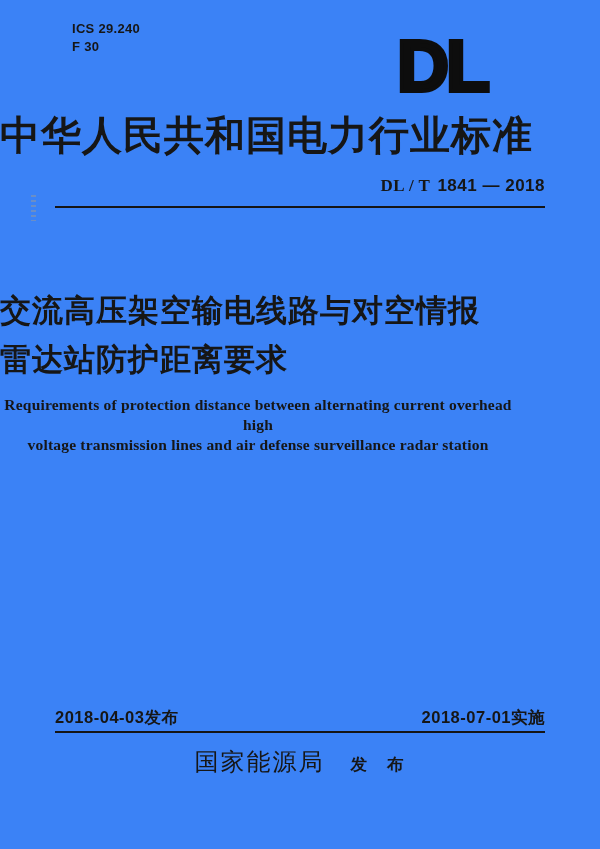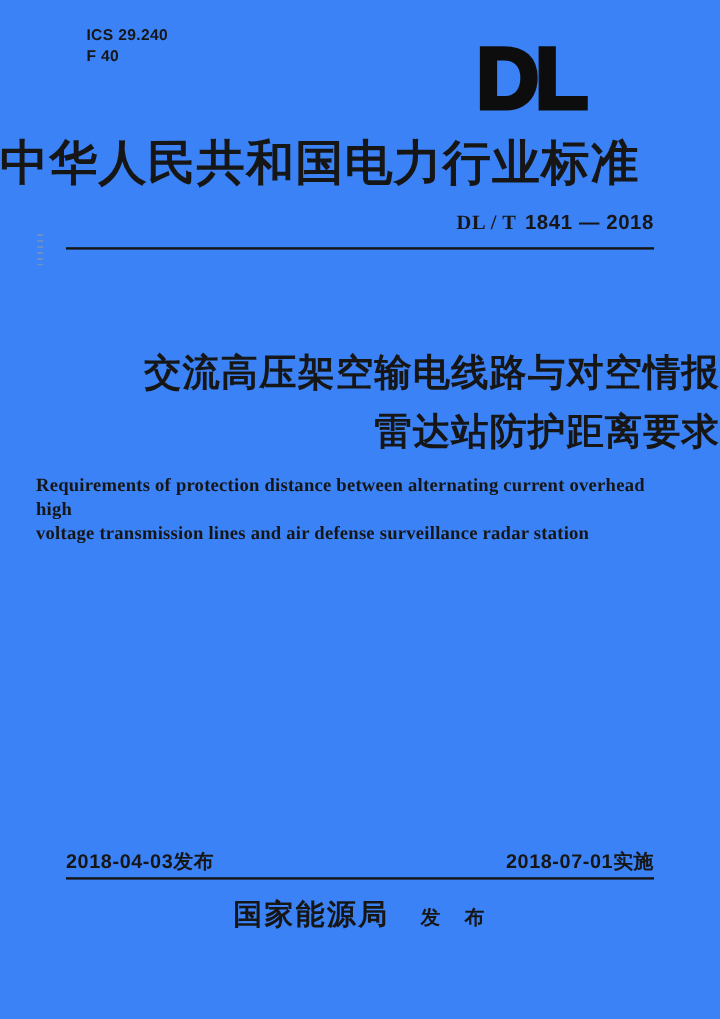--- a/index.html
+++ b/index.html
@@ -47,63 +47,62 @@
   .rule-bottom{top:731px;}
   
   .smudge{
     position:absolute;left:31px;top:195px;width:5px;height:26px;
     background:repeating-linear-gradient(180deg,#9a9a9a 0 2px,transparent 2px 5px);
     opacity:.5;filter:blur(.4px);
   }
   
   .title-cn{
     position:absolute;left:0;top:286px;width:600px;
-    text-align:right;
+    text-align:left;
     font-family:"Liberation Sans",sans-serif;
     font-weight:bold;font-size:31px;line-height:49px;
     letter-spacing:1px;
   }
   
   .title-en{
     position:absolute;left:0;top:395px;width:516px;
-    text-align:left;
+    text-align:center;
     font-family:"Liberation Serif",serif;
     font-weight:bold;font-size:15.5px;line-height:20px;
     letter-spacing:.2px;
-    padding-left:30px;
   }
   
   .dates{
     position:absolute;left:55px;top:707px;width:490px;
     display:flex;justify-content:space-between;
     font-size:16.5px;font-weight:bold;letter-spacing:.5px;
   }
   
   .issuer-row{
     position:absolute;left:0;top:746px;width:600px;
     display:flex;justify-content:center;align-items:baseline;gap:26px;
   }
   .issuer{
     font-family:"Liberation Serif",serif;
-    font-weight:bold;font-size:24px;letter-spacing:2px;
+    font-weight:normal;font-size:24px;letter-spacing:2px;
   }
   .publish{
     font-family:Liberation Serif, serif;
     font-weight:bold;font-size:16.5px;
     word-spacing:12px;letter-spacing:2px;
   }
 </style>
 </head>
 <body>
 
 <div class="page">
 
   <div class="ics-block">
     <div>ICS 29.240</div>
-    <div>F 40</div>
+    <div>F 30</div>
   </div>
 
   <div class="dl-logo">DL</div>
 
   <h1 class="std-name">中华人民共和国电力行业标准</h1>
 
   <div class="std-no">
     <span class="prefix">DL / T</span><span class="digits">1841 — 2018</span>
   </div>
 

